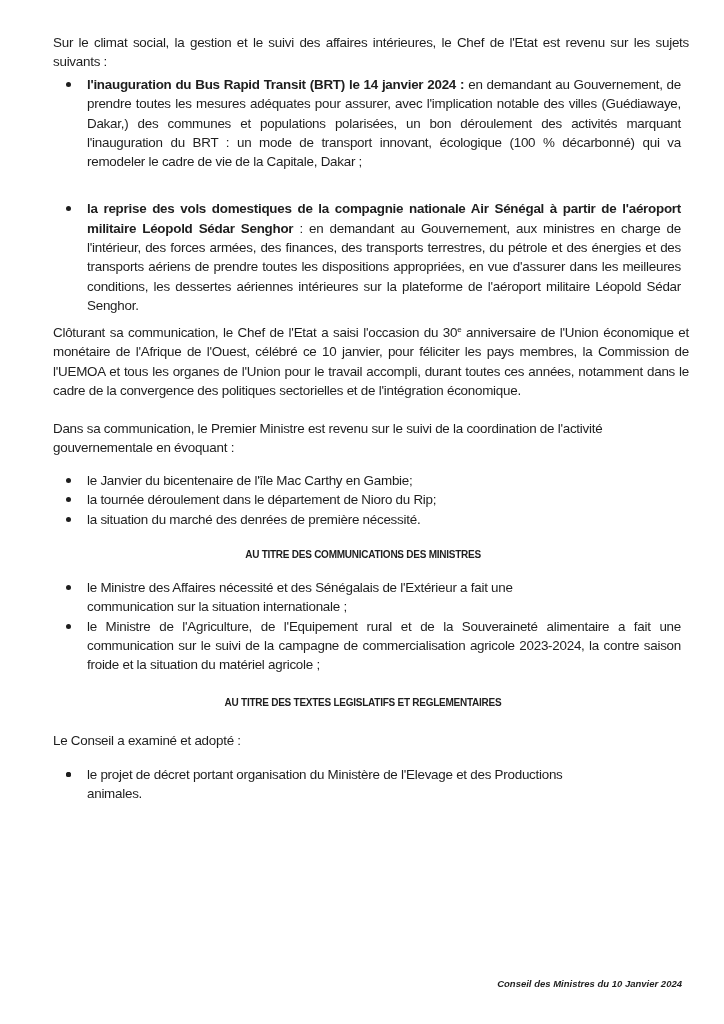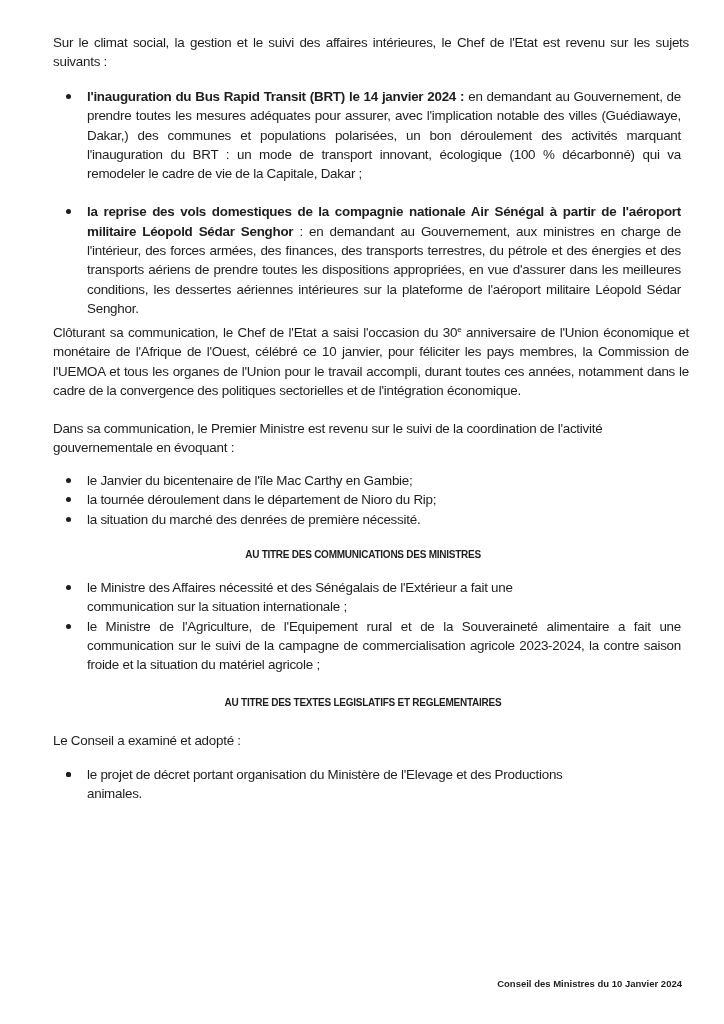--- a/index.html
+++ b/index.html
@@ -22,35 +22,35 @@
     position: absolute; left: 21px; top: 7px; width: 5px; height: 5px;
     border-radius: 50%; background: #1e1e1e;
   }
   ul.list li b { font-weight: bold; }
   .heading {
     position: absolute; left: 0; width: 636px; text-align: center;
     font-weight: bold; font-size: 10px;
   }
   .footer {
     position: absolute; right: 42px; top: 978px;
-    font-size: 9.5px; font-weight: bold; letter-spacing: 0;
+    font-size: 9.5px; font-weight: bold; font-style: italic; letter-spacing: 0;
   }
 </style>
 </head>
 <body>
 
 <div class="page">
 
   <p class="p" style="top:29px;">Sur le climat social, la gestion et le suivi des affaires intérieures, le Chef de l'Etat est revenu sur les sujets suivants :</p>
 
-  <ul class="list" style="top:87px;">
+  <ul class="list" style="top:75px;">
     <li>
       <span class="bullet"></span><b>l'inauguration du Bus Rapid Transit (BRT) le 14 janvier 2024 :</b><span> en demandant au Gouvernement, de prendre toutes les mesures adéquates pour assurer, avec l'implication notable des villes (Guédiawaye, Dakar,) des communes et populations polarisées, un bon déroulement des activités marquant l'inauguration du BRT : un mode de transport innovant, écologique (100 % décarbonné) qui va remodeler le cadre de vie de la Capitale, Dakar ;</span>
     </li>
-    <li style="margin-top:19px;">
+    <li style="margin-top:28px;">
       <span class="bullet"></span><b>la reprise des vols domestiques de la compagnie nationale Air Sénégal à partir de l'aéroport militaire Léopold Sédar Senghor</b><span> : en demandant au Gouvernement, aux ministres en charge de l'intérieur, des forces armées, des finances, des transports terrestres, du pétrole et des énergies et des transports aériens de prendre toutes les dispositions appropriées, en vue d'assurer dans les meilleures conditions, les dessertes aériennes intérieures sur la plateforme de l'aéroport militaire Léopold Sédar Senghor.</span>
     </li>
   </ul>
 
   <p class="p" style="top:319px;"><span>Clôturant sa communication, le Chef de l'Etat a saisi l'occasion du 30</span><sup style="font-size:8px;line-height:0;">e</sup><span> anniversaire de l'Union économique et monétaire de l'Afrique de l'Ouest, célébré ce 10 janvier, pour féliciter les pays membres, la Commission de l'UEMOA et tous les organes de l'Union pour le travail accompli, durant toutes ces années, notamment dans le cadre de la convergence des politiques sectorielles et de l'intégration économique.</span></p>
 
   <p class="p left" style="top:415px;width:600px;">Dans sa communication, le Premier Ministre est revenu sur le suivi de la coordination de l'activité gouvernementale en évoquant :</p>
 
   <ul class="list left" style="top:471px;">
     <li><span class="bullet"></span><span>le Janvier du bicentenaire de l'île Mac Carthy en Gambie;</span></li>

